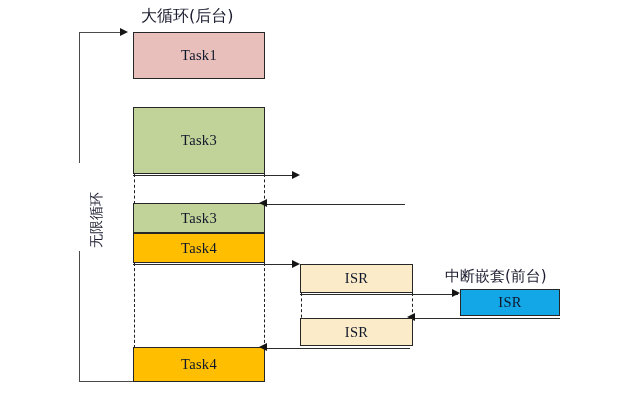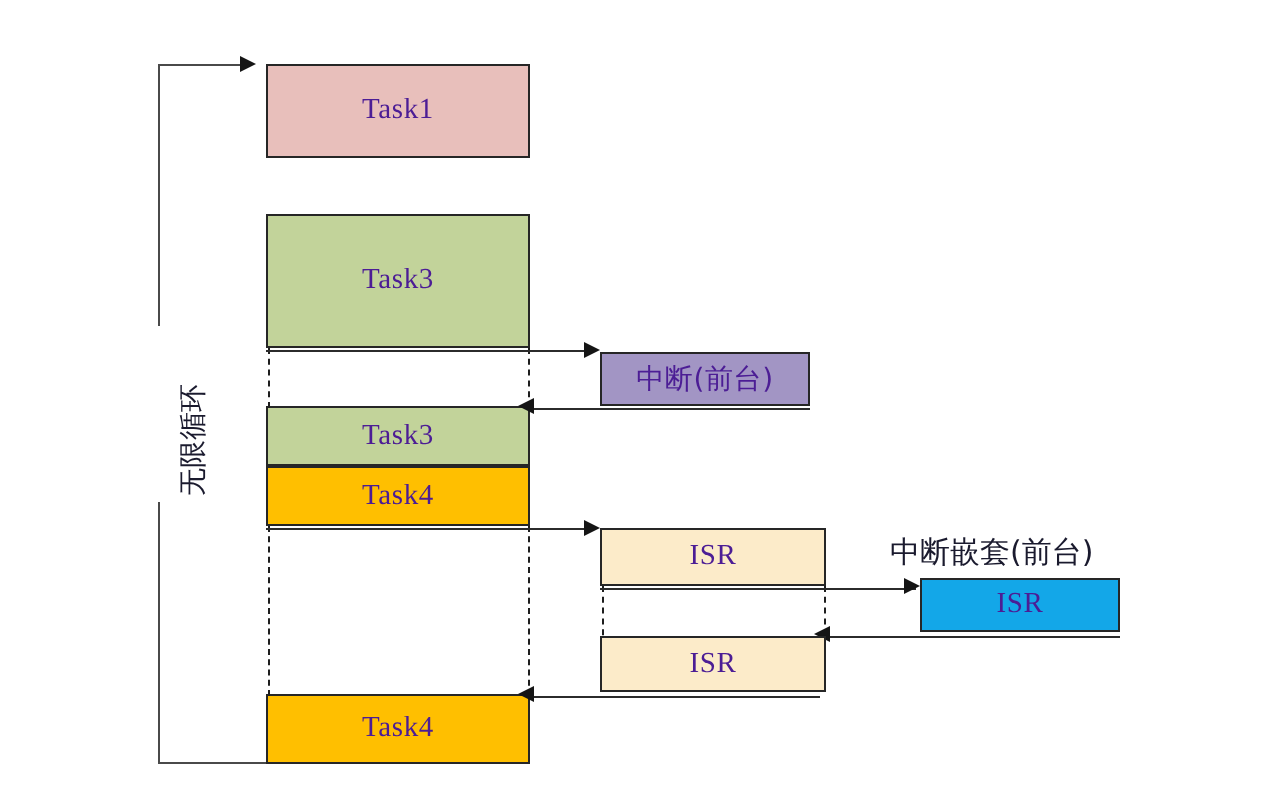--- a/index.html
+++ b/index.html
@@ -18,21 +18,21 @@
     overflow: hidden;
   }
   .box {
     position: absolute;
     box-sizing: border-box;
     border: 1.3px solid #262626;
     display: flex;
     align-items: center;
     justify-content: center;
     font-size: 14.5px;
-    color: #4c1d95;
+    color: #0f172a;
     letter-spacing: 0.3px;
     white-space: nowrap;
   }
   .cjk {
     font-family: "DejaVu Sans", "Liberation Sans", sans-serif;
   }
   .label {
     position: absolute;
     font-size: 15px;
     color: #1a1a2e;
@@ -76,20 +76,21 @@
     white-space: nowrap;
     overflow: hidden;
     font-family: "DejaVu Sans", "Liberation Sans", sans-serif;
   }
 </style>
 </head>
 <body>
 
 <div id="canvas">
 
+  <div class="label" style="left:141px; top:6px; font-size:16px;">大循环(后台)</div>
 
   <div class="bracket-v" style="left:79px; top:32px; height:350px;"></div>
   <div class="bracket-h" style="left:79px; top:32px; width:42px;"></div>
   <div class="bracket-h" style="left:79px; top:381px; width:89px;"></div>
   <div class="arrowhead arrow-r" style="left:120px; top:27.5px;"></div>
 
   <div style="position:absolute; left:72px; top:163px; width:16px; height:88px; background:#ffffff;"></div>
   <div class="vlabel" style="left:88px; top:248px;">无限循环</div>
 
   <div class="box" style="left:133px; top:32px; width:132px; height:47px; background:#e8bfbb;">Task1</div>
@@ -105,21 +106,20 @@
 
   <div class="dash-v" style="left:133.5px; top:174px; height:30px;"></div>
   <div class="dash-v" style="left:264px; top:174px; height:30px;"></div>
 
   <div class="dash-v" style="left:133.5px; top:263px; height:85px;"></div>
   <div class="dash-v" style="left:264px; top:263px; height:85px;"></div>
 
   <div class="hline" style="left:133px; top:175px; width:165px;"></div>
   <div class="arrowhead arrow-r" style="left:292px; top:170.5px;"></div>
 
-  <div class="box cjk" style="left:300px; top:176px; width:105px; height:27px; background:#a295c4; font-size:14px;">中断(前台)</div>
 
   <div class="hline" style="left:264px; top:203.5px; width:141px;"></div>
   <div class="arrowhead arrow-l" style="left:259px; top:199px;"></div>
 
   <div class="hline" style="left:133px; top:264px; width:165px;"></div>
   <div class="arrowhead arrow-r" style="left:292px; top:259.5px;"></div>
 
   <div class="box" style="left:300px; top:264px; width:113px; height:29px; background:#fcebc9;">ISR</div>
 
   <div class="dash-v" style="left:300.5px; top:293px; height:30px;"></div>

